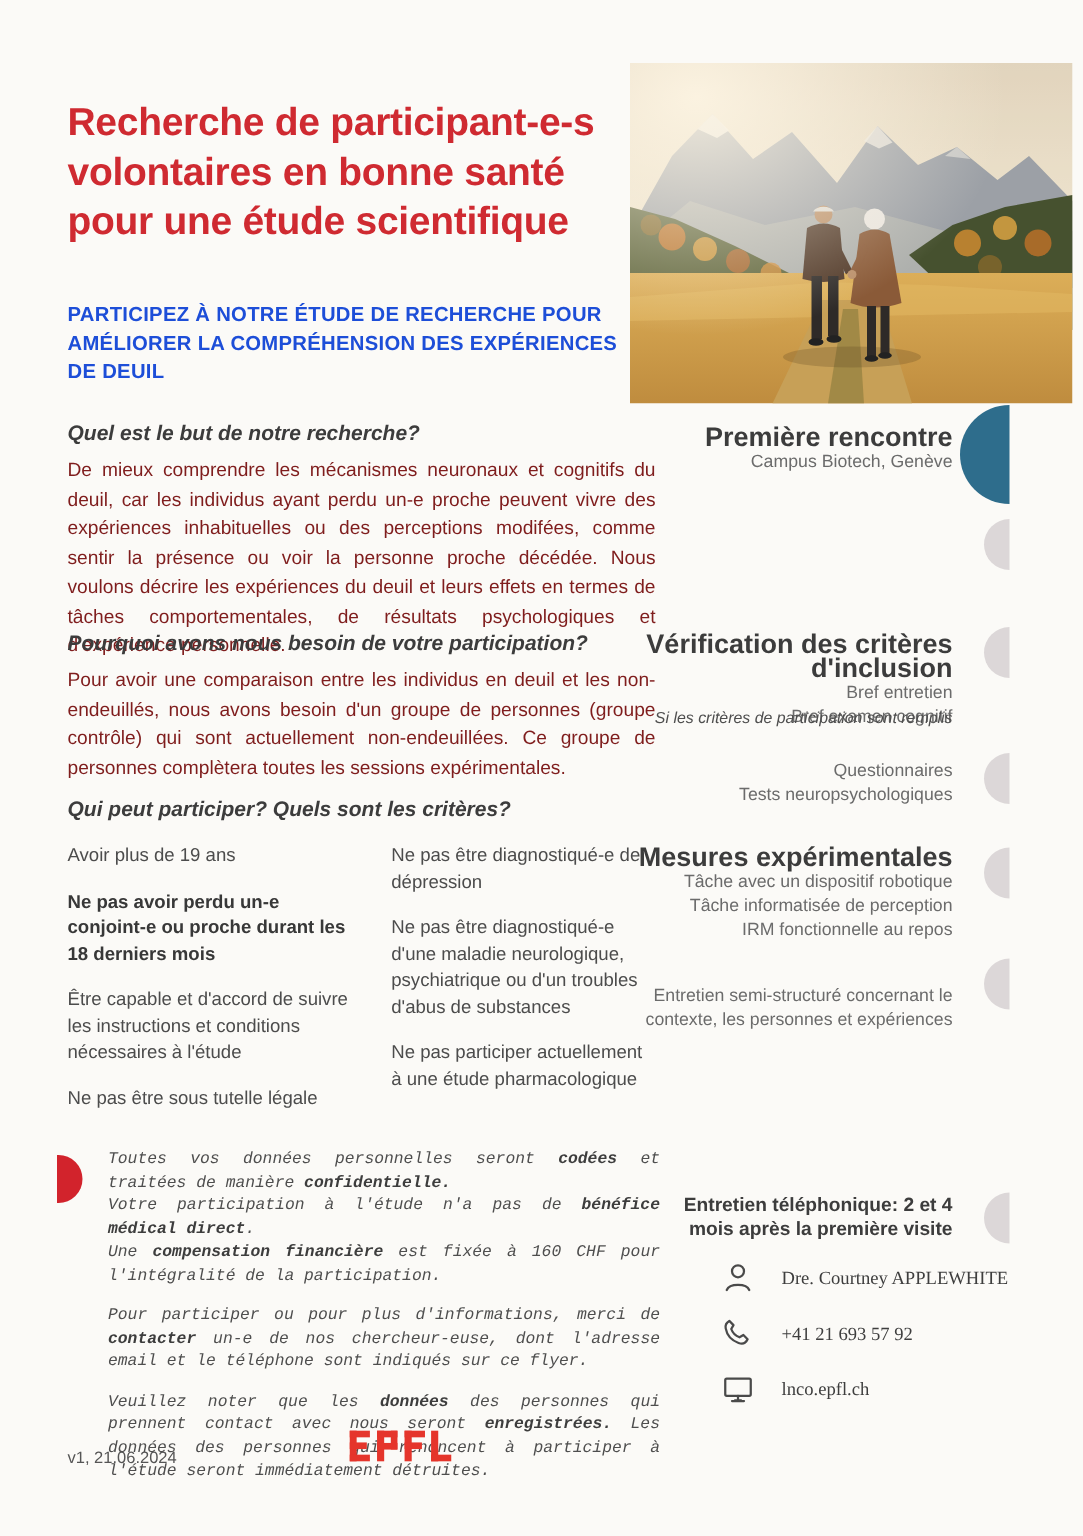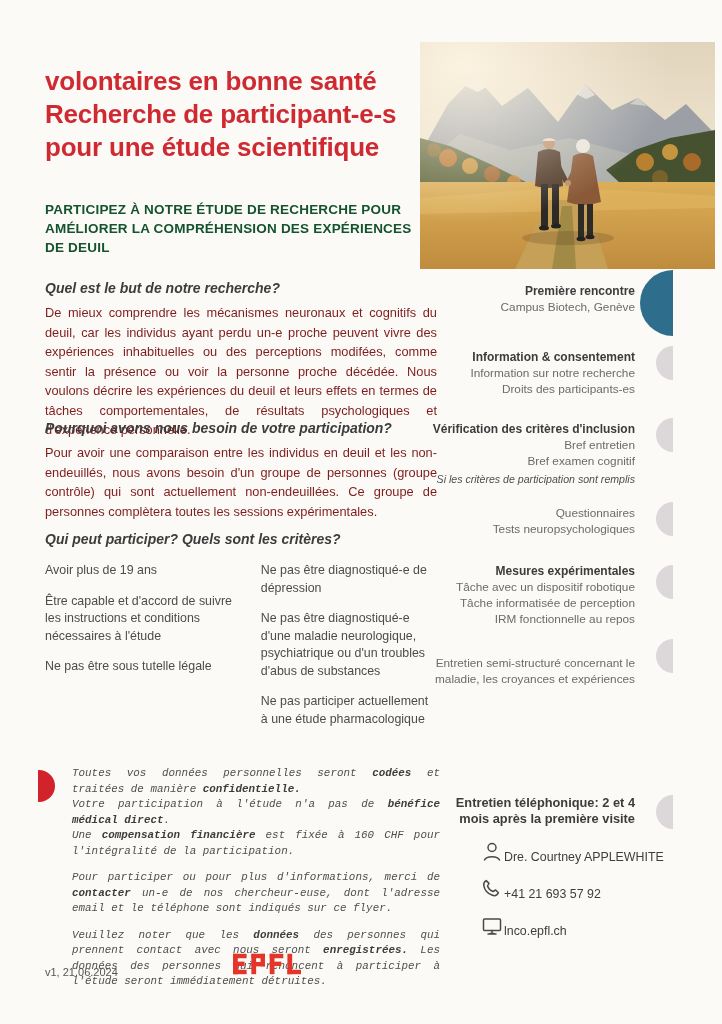--- a/index.html
+++ b/index.html
@@ -5,21 +5,21 @@
   html,body{margin:0;padding:0;}
   body{width:722px;height:1024px;position:relative;background:#fbfaf7;
        font-family:"Liberation Sans", sans-serif;color:#4c4c4c;overflow:hidden;}
   .abs{position:absolute;}
 
   
   .title{left:45px;top:48px;width:380px;font-size:26px;line-height:33px;
          font-weight:700;color:#cf2a31;letter-spacing:-0.2px;}
   .title span{display:block;}
   .subtitle{left:45px;top:200px;width:378px;font-size:13.5px;line-height:19px;
-            font-weight:700;color:#14532d;letter-spacing:0.2px;}
+            font-weight:700;color:#1d4ed8;letter-spacing:0.2px;}
   .section-heading{font-size:14px;font-weight:700;font-style:italic;color:#3c3c3c;margin:0 0 7px 0;}
   .body-par{font-size:12.8px;line-height:19.5px;text-align:justify;color:#7f1d1d;margin:0;}
   .sec-goal{left:45px;top:280px;width:392px;}
   .sec-why{left:45px;top:420px;width:392px;}
   .sec-who{left:45px;top:531px;width:392px;}
 
   .criteria{left:45px;top:562px;width:392px;display:flex;gap:24px;}
   .crit-col{font-size:12.4px;line-height:17.5px;color:#4c4c4c;}
   .crit-col.left{width:196px;}
   .crit-col.right{width:180px;}
@@ -41,50 +41,50 @@
   .epfl-logo{left:233px;top:953px;}
 
   
   .photo{left:420px;top:42px;width:295px;height:227px;}
   .photo svg{display:block;}
 
   
   .sidebar{position:absolute;right:49px;top:275px;width:248px;height:600px;}
   .step{position:absolute;right:0;width:248px;}
   .step-text{margin-right:38px;text-align:right;}
-  .step-title{font-size:12px;font-weight:700;color:#3c3c3c;line-height:16px;}
+  .step-title{font-size:18px;font-weight:700;color:#3c3c3c;line-height:16px;}
   .step-line{font-size:11.8px;color:#6b6b6b;line-height:16px;}
   .marker{position:absolute;right:0;}
   .marker.large{width:33px;height:66px;background:#2e6d8c;border-radius:66px 0 0 66px / 66px 0 0 66px;}
   .marker.small{width:17px;height:34px;background:#dcd7d8;border-radius:34px 0 0 34px / 34px 0 0 34px;}
   .cond-note{position:absolute;right:38px;font-size:10.6px;font-style:italic;color:#4e4e4e;}
 
   .s1{top:8px;}   .s1 .marker{top:-13px;}
   .s2{top:74px;}  .s2 .marker{top:-3px;}
   .s3{top:146px;} .s3 .marker{top:-3px;}
   .cond-note{top:198px;}
   .s4{top:230px;} .s4 .marker{top:-3px;}
   .s5{top:288px;} .s5 .marker{top:2px;}
   .s6{top:380px;} .s6 .marker{top:-16px;}
   .s7{top:440px;} .s7 .marker{top:0px;} .s7 .step-text{padding-top:24px;}
   .s8{top:520px;} .s8 .marker{top:0px;}
   .s8 .step-title{font-size:12.8px;}
 
   
   .contact{left:480px;top:840px;width:210px;}
-  .contact-row{display:flex;align-items:flex-end;margin-bottom:13px;}
+  .contact-row{display:flex;align-items:center;gap:17px;margin-bottom:13px;font-family:Liberation Serif, serif;}
   .contact-row svg{flex:0 0 auto;}
   .contact-text{font-size:12.4px;color:#3e3e3e;}
 </style>
 </head>
 <body>
 
 <h1 class="abs title">
+  <span>Recherche de participant-e-s</span>
   <span>volontaires en bonne santé</span>
-  <span>Recherche de participant-e-s</span>
   <span>pour une étude scientifique</span>
 </h1>
 
 <div class="abs photo">
   <svg width="295" height="227" viewBox="0 0 295 227">
     <defs>
       <linearGradient id="sky" x1="0" y1="0" x2="0" y2="1">
         <stop offset="0" stop-color="#e0d2bc"></stop>
           <stop offset="1" stop-color="#f3ead6"></stop>
       </linearGradient>
@@ -154,20 +154,21 @@
   <p class="body-par">Pour avoir une comparaison entre les individus en deuil et les non-endeuillés, nous avons besoin d'un groupe de personnes (groupe contrôle) qui sont actuellement non-endeuillées. Ce groupe de personnes complètera toutes les sessions expérimentales.</p>
 </div>
 
 <div class="abs sec-who">
   <p class="section-heading">Qui peut participer? Quels sont les critères?</p>
 </div>
 
 <div class="abs criteria">
   <div class="crit-col left">
     <div class="crit-item">Avoir plus de 19 ans</div>
+    <div class="crit-item bold">Ne pas avoir perdu un-e conjoint-e ou proche durant les 18 derniers mois</div>
     <div class="crit-item">Être capable et d'accord de suivre les instructions et conditions nécessaires à l'étude</div>
     <div class="crit-item">Ne pas être sous tutelle légale</div>
   </div>
   <div class="crit-col right">
     <div class="crit-item">Ne pas être diagnostiqué-e de dépression</div>
     <div class="crit-item">Ne pas être diagnostiqué-e d'une maladie neurologique, psychiatrique ou d'un troubles d'abus de substances</div>
     <div class="crit-item">Ne pas participer actuellement à une étude pharmacologique</div>
   </div>
 </div>
 
@@ -187,25 +188,20 @@
   <div class="step s1">
     <div class="marker large"></div>
     <div class="step-text">
       <div class="step-title">Première rencontre</div>
       <div class="step-line">Campus Biotech, Genève</div>
     </div>
   </div>
 
   <div class="step s2">
     <div class="marker small"></div>
-    <div class="step-text">
-      <div class="step-title">Information &amp; consentement</div>
-      <div class="step-line">Information sur notre recherche</div>
-      <div class="step-line">Droits des participants-es</div>
-    </div>
   </div>
 
   <div class="step s3">
     <div class="marker small"></div>
     <div class="step-text">
       <div class="step-title">Vérification des critères d'inclusion</div>
       <div class="step-line">Bref entretien</div>
       <div class="step-line">Bref examen cognitif</div>
     </div>
   </div>
@@ -226,21 +222,21 @@
       <div class="step-title">Mesures expérimentales</div>
       <div class="step-line">Tâche avec un dispositif robotique</div>
       <div class="step-line">Tâche informatisée de perception</div>
       <div class="step-line">IRM fonctionnelle au repos</div>
     </div>
   </div>
 
   <div class="step s6">
     <div class="marker small"></div>
     <div class="step-text">
-      <div class="step-line">Entretien semi-structuré concernant le maladie, les croyances et expériences</div>
+      <div class="step-line">Entretien semi-structuré concernant le contexte, les personnes et expériences</div>
     </div>
   </div>
 
 
   <div class="step s8">
     <div class="marker small"></div>
     <div class="step-text">
       <div class="step-title">Entretien téléphonique: 2 et 4 mois après la première visite</div>
     </div>
   </div>

